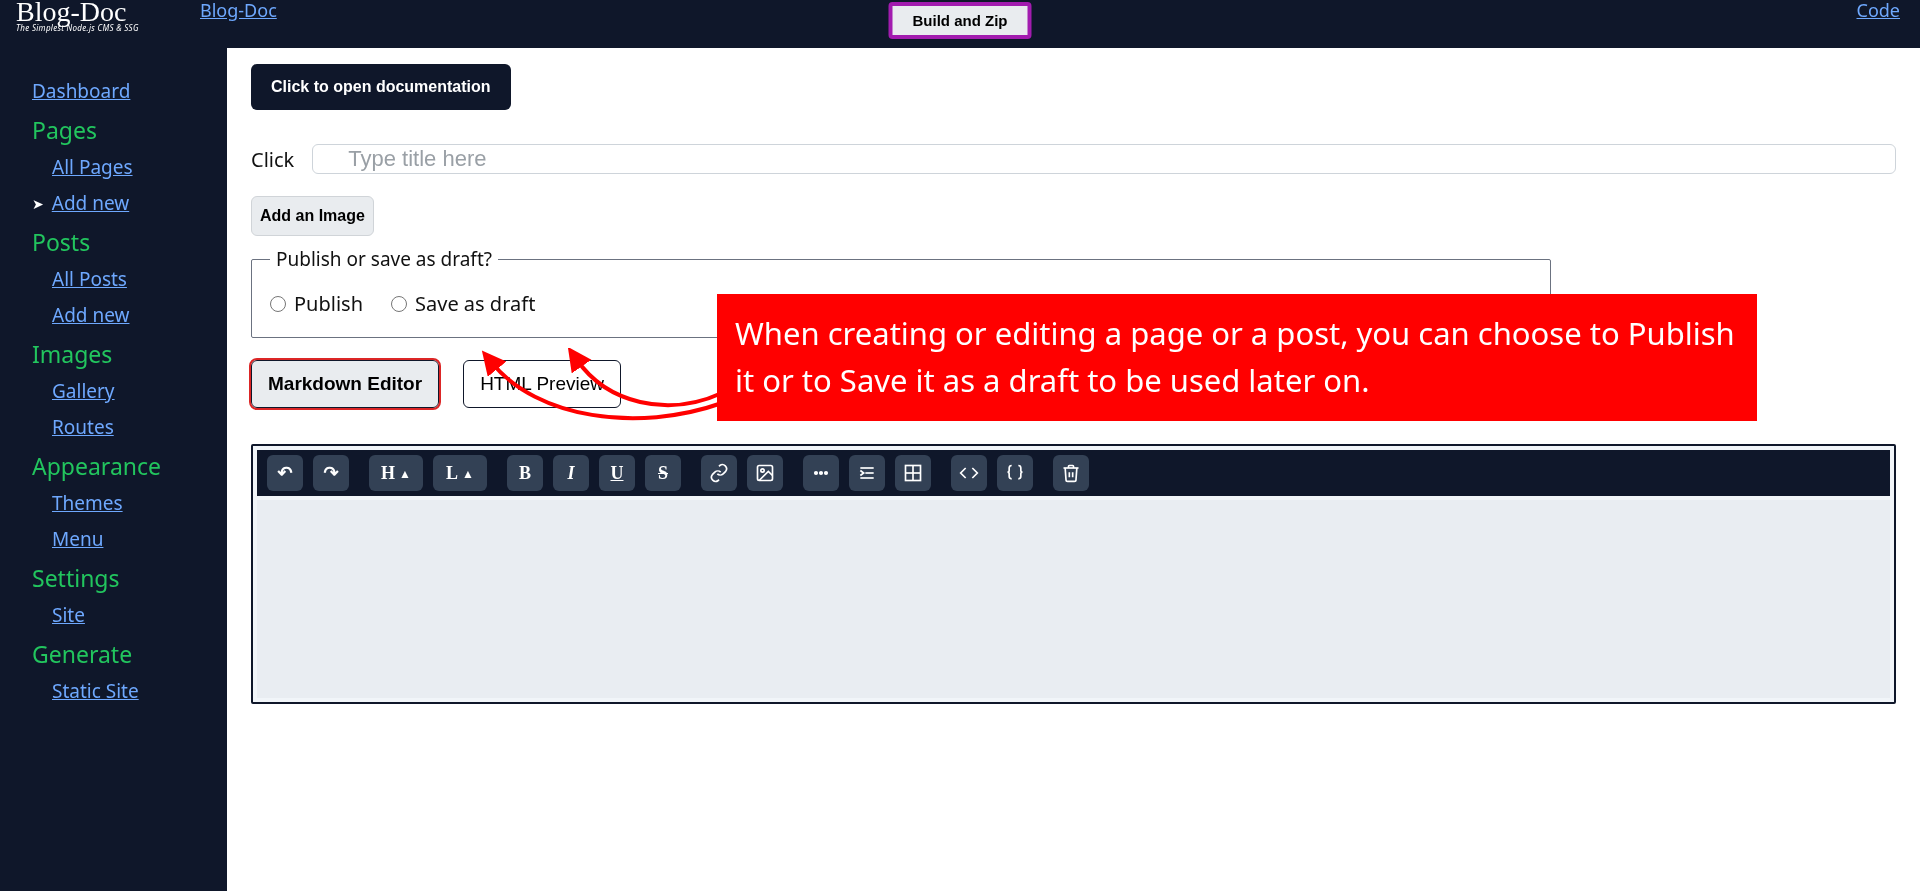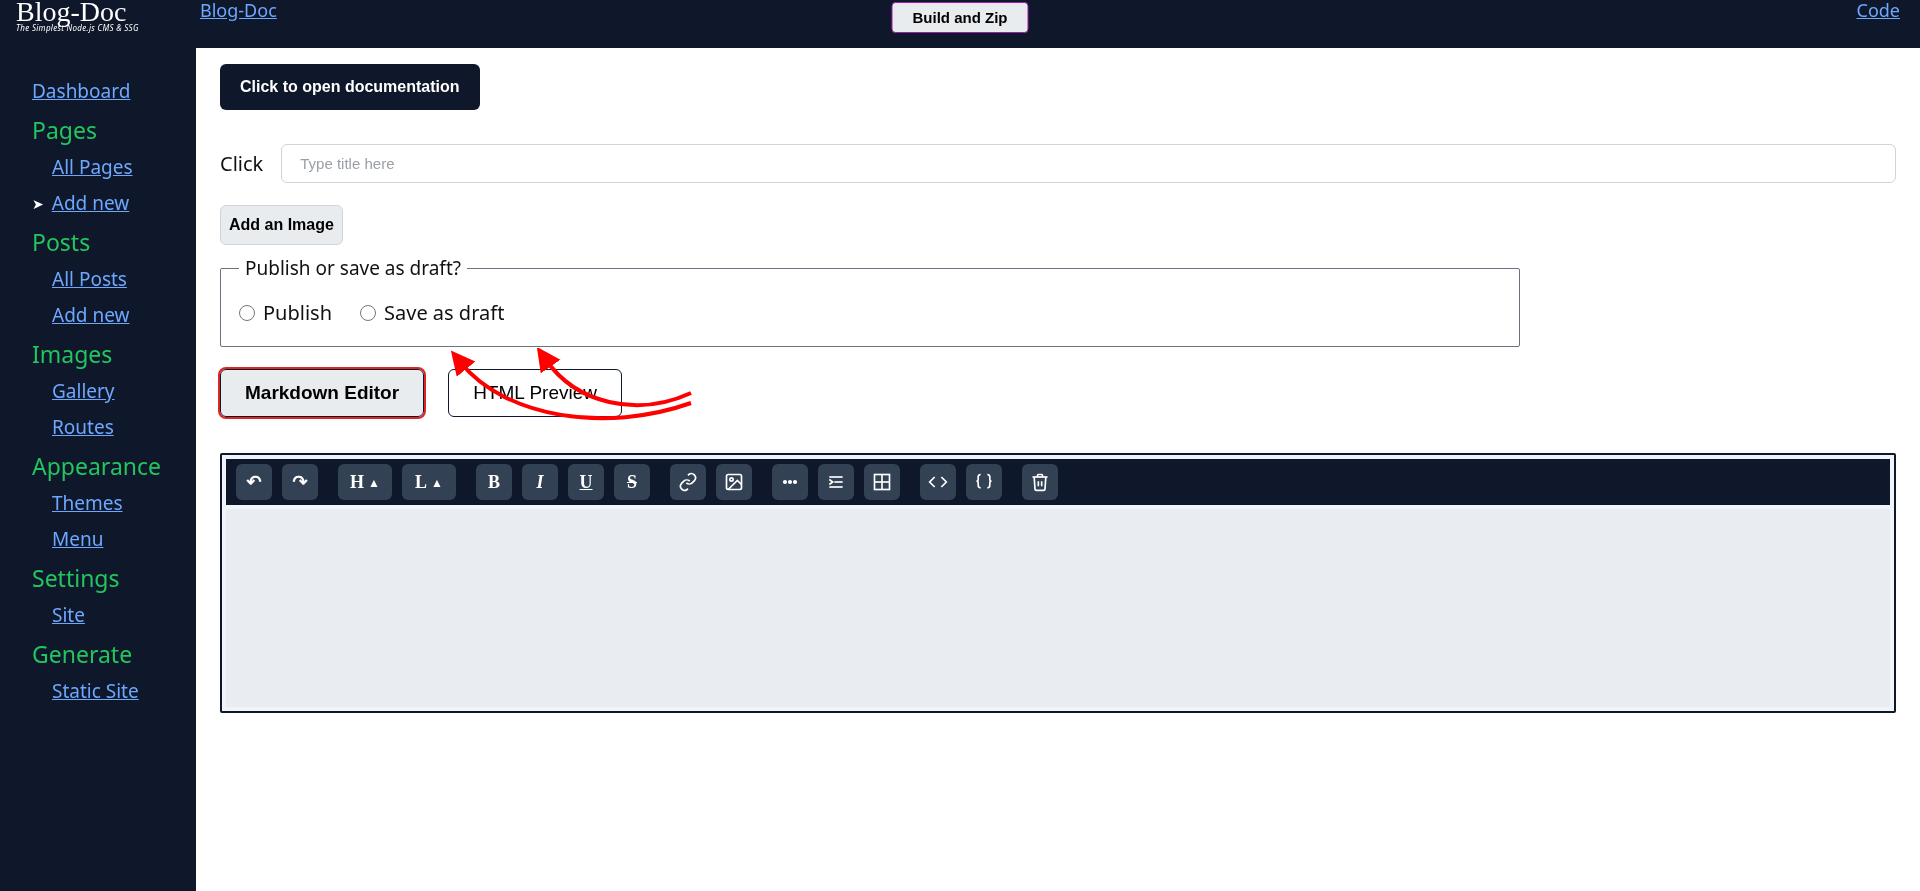--- a/index.html
+++ b/index.html
@@ -25,52 +25,52 @@
     display:block; font-family: system-ui, Arial; font-size: 8px; font-style: italic;
     margin-top: -2px; letter-spacing: .3px;
   }
   .topbar .blogdoc-link {
     color:#6ea8fe; text-decoration: underline; font-size:18px; position:relative; top:-2px;
   }
   .topbar .center {
     position:absolute; left:50%; top:2px; transform:translateX(-50%);
   }
   .build-zip {
-    background:#e9ecef; border:1px solid #a21caf; border-radius:4px;
+    background:#e9ecef; border:4px solid #a21caf; border-radius:4px;
     padding:6px 20px; font-weight:700; font-size:15px; cursor:pointer;
   }
   .topbar .right-link {
     margin-left:auto; color:#6ea8fe; text-decoration:underline; font-size:18px; position:relative; top:-2px;
   }
 
   .body-row { display:flex; flex:1 1 auto; min-height:0; }
   .sidebar {
-    width:196px; background:#0f172a; color:#fff; padding:24px 0 40px 32px;
+    width:227px; background:#0f172a; color:#fff; padding:24px 0 40px 32px;
     flex-shrink:0; overflow:auto;
   }
   .sidebar a { color:#6ea8fe; text-decoration:underline; display:inline-block; }
   .sidebar .top-item { font-size:19px; margin:6px 0 10px; }
   .sidebar .section-label { color:#22c55e; font-size:23px; margin:8px 0 8px; }
   .sidebar .sub-item { font-size:19px; margin:6px 0 10px 20px; }
   .sidebar .arrow-row { display:flex; align-items:center; gap:8px; margin:6px 0 10px 0; font-size:19px;}
   .sidebar .arrow-row .pointer { color:#fff; font-size:14px; }
 
   .main {
     flex:1 1 auto; background:#fff; padding:16px 24px 40px; overflow:auto; position:relative;
   }
   .doc-btn {
     background:#0f172a; color:#fff; border:none; border-radius:6px;
     padding:14px 20px; font-weight:800; font-size:16px; cursor:pointer;
   }
 
   .field-row { display:flex; align-items:center; gap:18px; margin-top:34px; }
   .field-label { font-size:20px; color:#111; min-width:auto; }
   .text-input {
-    flex:1 1 auto; height:39px; border:1px solid #ced4da; border-radius:6px; padding:0 18px;
-    font-size:15px; color:#111;
+    flex:1 1 auto; height:30px; border:1px solid #ced4da; border-radius:6px; padding:0 35px;
+    font-size:22px; color:#111;
   }
   .text-input::placeholder { color:#9aa0a6; }
   .field-row.desc .field-label { margin-right:0; }
   .field-row.desc { margin-top:24px; }
 
   .add-image-btn {
     display:inline-block; margin-top:22px; background:#e9ecef; border:1px solid #d0d4d8;
     border-radius:6px; padding:10px 8px; font-weight:700; font-size:16px; cursor:pointer;
   }
 
@@ -78,21 +78,21 @@
     margin-top:10px; border:1px solid #6b7280; border-radius:2px; padding:14px 18px 20px;
     width:1300px; max-width:100%;
   }
   fieldset.publish-box legend { font-size:19px; padding:0 6px; color:#111; }
   .radio-row { display:flex; gap:28px; align-items:center; margin-top:4px; }
   .radio-row label { font-size:20px; display:flex; align-items:center; gap:8px; cursor:pointer;}
   .radio-row input[type=radio]{ width:16px; height:16px; }
 
   .tabs { margin-top:22px; display:flex; gap:24px; }
   .tab-btn {
-    border:1px solid #0f172a; border-radius:6px; padding:12px 24px; font-size:19px; background:#fff; cursor:pointer;
+    border:1px solid #0f172a; border-radius:6px; padding:12px 16px; font-size:19px; background:#fff; cursor:pointer;
   }
   .tab-btn.active {
     background:#e9ecef; font-weight:800; outline:2px solid #dc2626; outline-offset:0; border-color:#0f172a;
   }
 
   .editor-wrap {
     margin-top:36px; border:2px solid #0f172a; border-radius:2px;
     background:#f1f5f9; height:260px; padding:4px;
     display:flex; flex-direction:column;
   }
@@ -184,20 +184,21 @@
           <span>Publish</span>
         </label>
         <label>
           <input type="radio" name="pub" style="">
           <span>Save as draft</span>
         </label>
       </div>
     </fieldset>
 
     
+    <div class="callout">When creating or editing a page or a post, you can choose to Publish it or to Save it as a draft to be used later on.</div>
     <svg class="arrow-svg" style="left:230px; top:300px;" width="280" height="90">
       <defs>
           <marker id="ah1" markerWidth="10" markerHeight="10" refX="2" refY="3" orient="auto">
             <path d="M0,0 L6,3 L0,6 Z" fill="#ff0000"></path>
           </marker>
         </defs>
       <path d="M265,55 C180,85 80,70 35,15" stroke="#ff0000" stroke-width="4" fill="none" marker-end="url(#ah1)"></path>
     </svg>
     <svg class="arrow-svg" style="left:320px; top:300px;" width="200" height="80">
       <defs>

